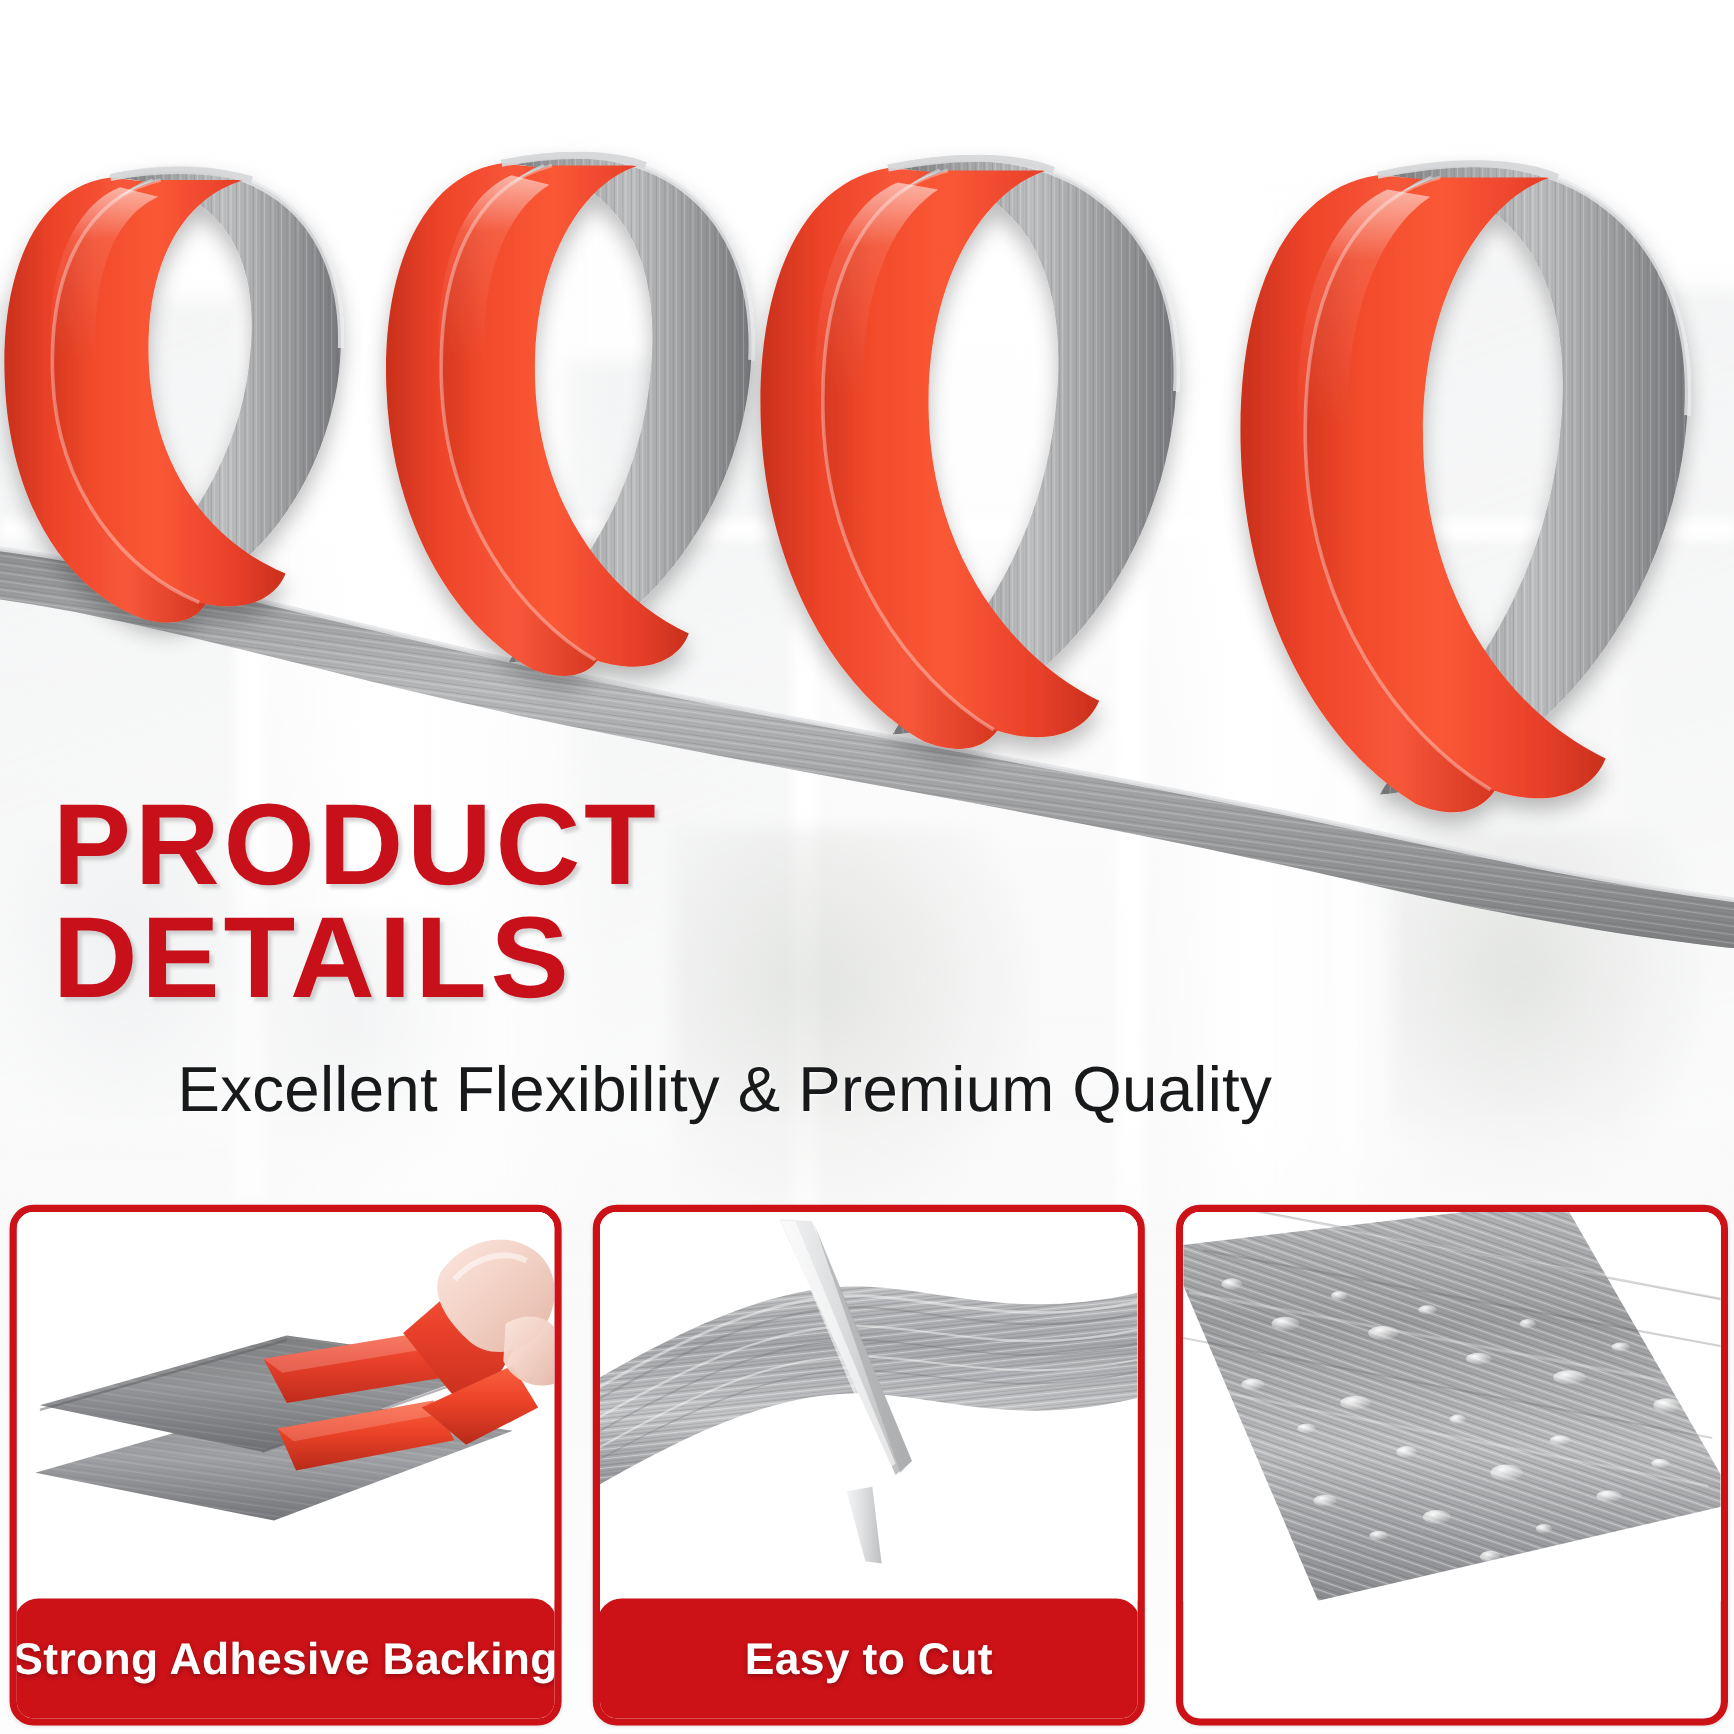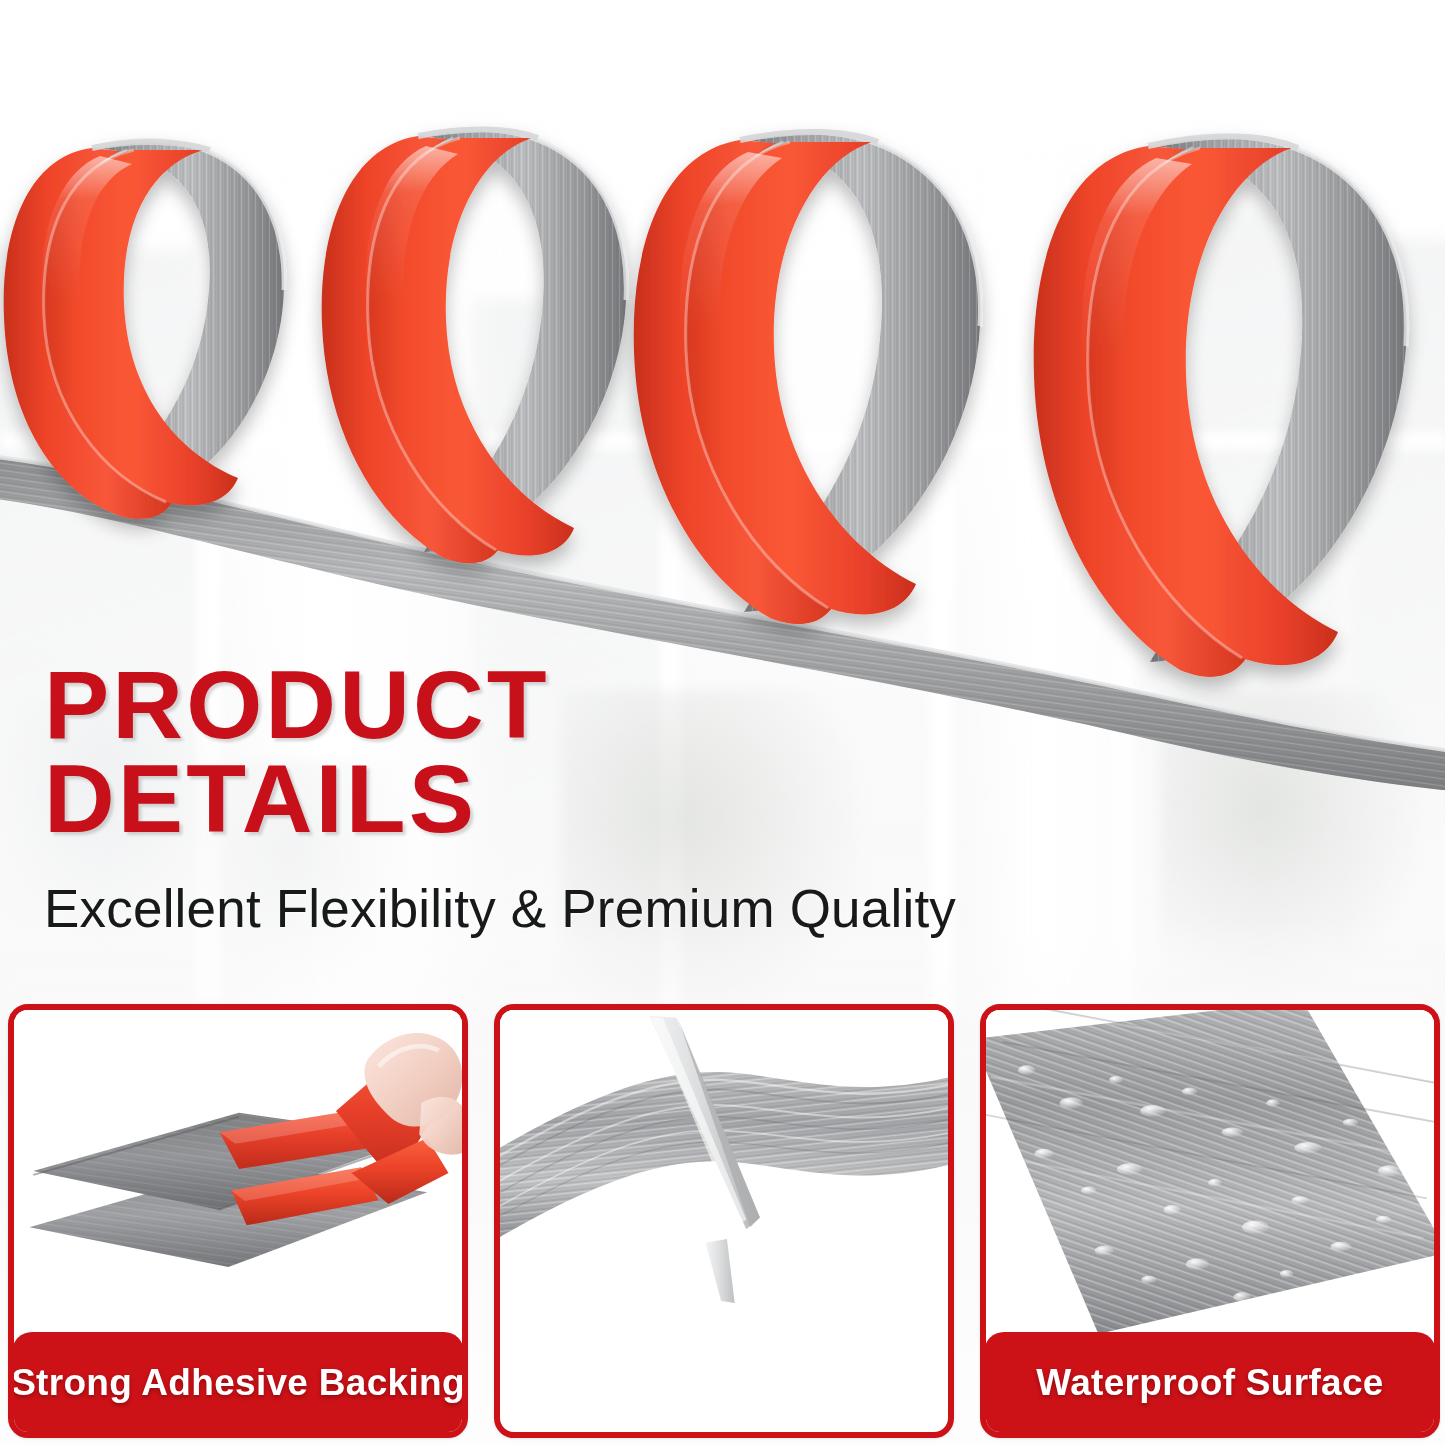--- a/index.html
+++ b/index.html
@@ -74,20 +74,21 @@
   }
   .title.l2 { margin-top:4px; }
   .subtitle {
     margin-top:34px;
     color:#17191b;
     font-size:53px;
     font-weight:500;
     letter-spacing:.2px;
     white-space:nowrap;
     text-shadow:1px 1px 2px rgba(255,255,255,.9);
+    text-align:center;
   }
 
   
   #panels {
     position:absolute; left:8px; top:1004px;
     width:1432px; height:434px;
     display:flex; gap:26px;
   }
   .panel {
     position:relative;
@@ -405,20 +406,21 @@
             <path d="M-10,210 C70,164 150,122 230,124 C300,126 366,150 480,124" stroke-width="1.8"></path>
           </g>
 
           <path d="M158,6 L186,8 L272,214 L258,226 Z" fill="url(#p2blade)"></path>
           <path d="M160,8 L172,8 L258,216 L250,222 Z" fill="#ffffff" opacity=".6"></path>
           <path d="M188,10 L272,214 L262,224 Z" fill="#A8A9AB" opacity=".7"></path>
 
           <path d="M216,240 L238,236 L246,302 L232,300 Z" fill="url(#p2blade)" opacity=".9"></path>
         </svg>
       </div>
+      <div class="caption">Easy to Cut</div>
     </div>
 
     <div class="panel">
       <div class="panel-media">
         <svg viewBox="0 0 470 334" preserveAspectRatio="xMidYMid slice">
           <defs>
             <linearGradient id="p3band" x1="0" y1="0" x2="0" y2="1">
               <stop offset="0" stop-color="#B7B8BA"></stop>
               <stop offset=".3" stop-color="#9C9D9F"></stop>
               <stop offset=".62" stop-color="#BCBDBF"></stop>
@@ -475,16 +477,15 @@
             <ellipse cx="414" cy="216" rx="8" ry="4" fill="url(#drop)"></ellipse>
             <ellipse cx="126" cy="248" rx="10" ry="5" fill="url(#drop)"></ellipse>
             <ellipse cx="172" cy="278" rx="8" ry="4" fill="url(#drop)"></ellipse>
             <ellipse cx="222" cy="262" rx="12" ry="6" fill="url(#drop)"></ellipse>
             <ellipse cx="268" cy="296" rx="9" ry="5" fill="url(#drop)"></ellipse>
             <ellipse cx="314" cy="272" rx="7" ry="4" fill="url(#drop)"></ellipse>
             <ellipse cx="356" cy="306" rx="11" ry="5" fill="url(#drop)"></ellipse>
           </g>
         </svg>
       </div>
-      <div class="caption">Waterproof Surface</div>
     </div>
   </div>
 </div>
 
 </body></html>

